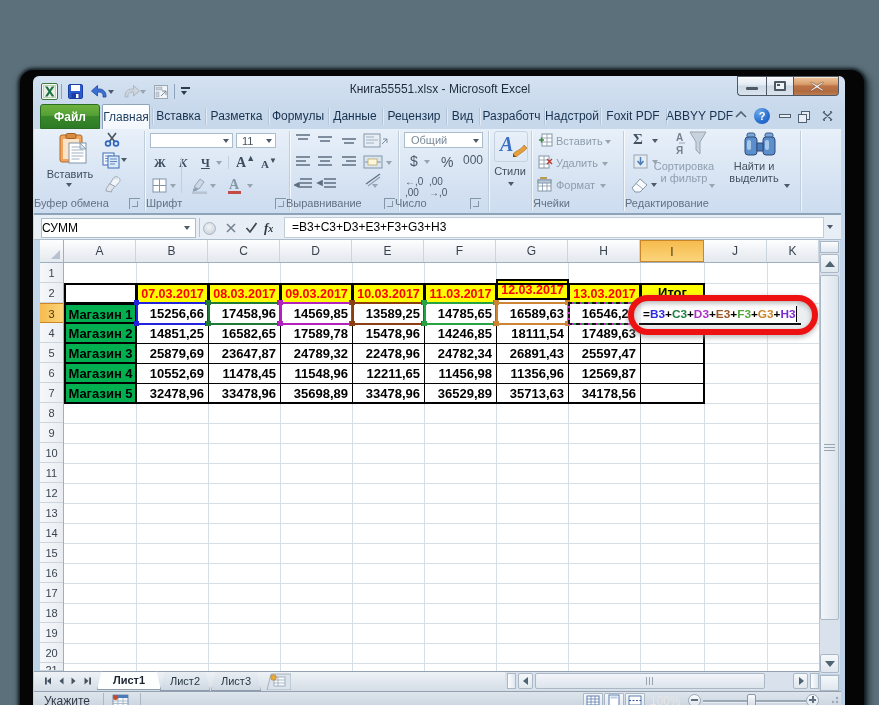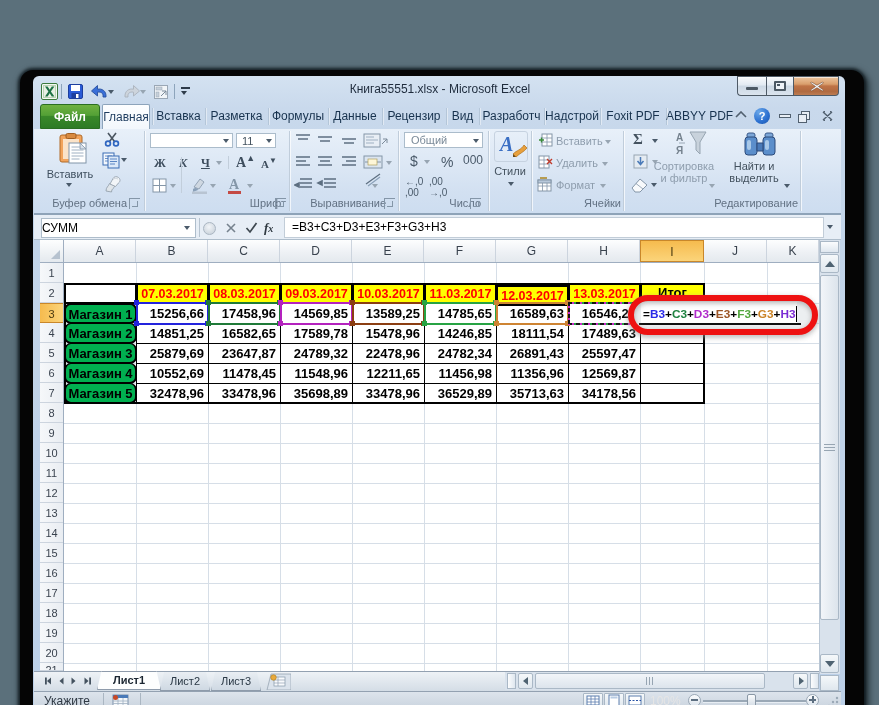--- a/index.html
+++ b/index.html
@@ -22,21 +22,21 @@
  background:linear-gradient(180deg,#eec69e 0%,#d99e6c 40%,#bf7346 50%,#b06a40 80%,#bd7c52 100%);}
 
 #tab-file{left:40px;top:60px;width:60px;height:25px;background:linear-gradient(180deg,#6fb140 0%,#53a036 45%,#398829 50%,#2d7b26 100%);border-radius:3px 3px 0 0;color:#fff;font-weight:bold;font-size:12px;text-align:center;line-height:25px;border:1px solid #2a6e22;box-sizing:border-box;}
 #tab-home{left:102px;top:60px;width:48px;height:25px;background:linear-gradient(180deg,#fdfeff,#f2f7fc);border:1px solid #8da4bb;border-bottom:none;border-radius:2px 2px 0 0;box-sizing:border-box;font-size:12px;color:#1e3c5f;text-align:center;line-height:24px;}
 .tab{top:60px;height:25px;font-size:12px;color:#17324e;text-align:center;line-height:25px;white-space:nowrap;}
 .tabsep{top:64px;width:1px;height:17px;background:rgba(130,150,170,0.28);box-shadow:1px 0 0 rgba(255,255,255,0.45);}
 
 #ribbon{left:34px;top:85px;width:807px;height:84px;background:linear-gradient(180deg,#e8f0f9 0%,#dde8f5 40%,#d2e0f1 75%,#cdddf0 100%);}
 #ribbon-border{left:34px;top:169px;width:807px;height:2px;background:#8ea3b8;}
 .gsep{position:absolute;top:2px;width:1px;height:80px;background:#c0cddb;box-shadow:1px 0 0 rgba(255,255,255,0.7);}
-.glabel{position:absolute;top:68px;font-size:11px;color:#627183;text-align:right;}
+.glabel{position:absolute;top:68px;font-size:11px;color:#627183;text-align:left;}
 .glauncher{position:absolute;top:69px;width:10px;height:10px;border-left:1px solid #8496a8;border-top:1px solid #8496a8;}
 .glauncher:after{content:"";position:absolute;left:2px;top:2px;width:5px;height:5px;border-right:1px solid #8496a8;border-bottom:1px solid #8496a8;}
 .rtext{position:absolute;font-size:11px;color:#3e4e5e;}
 .rgray{color:#8e9dad;}
 .combo{position:absolute;background:#fff;border:1px solid #abbccb;box-sizing:border-box;}
 .darr{position:absolute;width:0;height:0;border-left:3px solid transparent;border-right:3px solid transparent;border-top:4px solid #4a5a6a;}
 .darr-g{border-top-color:#97a5b2;}
 
 #fbar{left:34px;top:171px;width:807px;height:25px;background:#e7eef6;border-bottom:1px solid #aebdcb;box-sizing:border-box;}
 #namebox{left:41px;top:174px;width:155px;height:20px;background:#fff;border:1px solid #aebdcb;box-sizing:border-box;font-size:12px;color:#000;line-height:18px;}
@@ -45,21 +45,21 @@
 #gridarea{left:40px;top:196px;width:779px;height:431px;background:#fff;overflow:hidden;}
 #colhdr{left:40px;top:196px;width:779px;height:23px;background:linear-gradient(180deg,#fdfefe 0%,#eef1f5 55%,#e4e9ee 100%);border-bottom:1px solid #9faec0;box-sizing:border-box;}
 .ch{position:absolute;top:0;height:22px;font-size:12px;color:#39424e;text-align:center;line-height:23px;border-right:1px solid #ccd4de;box-sizing:border-box;}
 #rowhdr{left:40px;top:219px;width:24px;height:408px;background:#eef1f5;border-right:1px solid #9faec0;box-sizing:border-box;}
 .rh{position:absolute;left:0;width:23px;height:20px;font-size:11px;color:#39424e;text-align:center;line-height:20px;border-bottom:1px solid #ccd4de;box-sizing:border-box;background:linear-gradient(90deg,#f6f8fa,#e9edf2);}
 #corner{left:40px;top:196px;width:24px;height:23px;background:linear-gradient(180deg,#fdfefe,#e4e9ee);border-right:1px solid #9faec0;border-bottom:1px solid #9faec0;box-sizing:border-box;}
 #corner:after{content:"";position:absolute;right:3px;bottom:3px;width:0;height:0;border-left:9px solid transparent;border-bottom:9px solid #b6c2cf;}
 
 .cell{position:absolute;box-sizing:border-box;font-size:13px;font-weight:bold;color:#000;}
 .yellow{background:#ffff00;}
-.green{background:#00b050;border-radius:7px;}
+.green{background:#00b050;}
 .num{text-align:right;padding-right:4px;line-height:19px;}
 .ctr{text-align:center;line-height:19px;}
 
 #tabbar{left:34px;top:627px;width:785px;height:20px;background:linear-gradient(180deg,#eef2f6,#d4dde6);border-top:1px solid #93a1b1;box-sizing:border-box;}
 #statusbar{left:34px;top:647px;width:807px;height:18px;background:linear-gradient(180deg,#dde4ec,#c9d3de);border-top:1px solid #93a1b1;box-sizing:border-box;}
 .sbtn{position:absolute;background:linear-gradient(180deg,#f5f8fa,#dfe7ee);border:1px solid #aab8c6;box-sizing:border-box;border-radius:2px;}
 .sheettab{position:absolute;top:0;height:19px;font-size:11px;text-align:center;border:1px solid #8e9bab;border-top:none;box-sizing:border-box;}
 </style>
 </head>
 <body>
@@ -401,21 +401,21 @@
   <div class="abs" style="left:64px;top:559px;width:755px;height:1px;background:#d6dee7"></div>
   <div class="abs" style="left:64px;top:579px;width:755px;height:1px;background:#d6dee7"></div>
   <div class="abs" style="left:64px;top:599px;width:755px;height:1px;background:#d6dee7"></div>
   <div class="abs" style="left:64px;top:619px;width:755px;height:1px;background:#d6dee7"></div>
   <div class="abs cell" style="left:64px;top:239px;width:73px;height:21px;background:#fff;border:2px solid #000"></div>
   <div class="abs cell yellow ctr" style="left:136px;top:239px;width:73px;height:21px;border:2px solid #000;color:#f00;font-size:12.5px">07.03.2017</div>
   <div class="abs cell yellow ctr" style="left:208px;top:239px;width:73px;height:21px;border:2px solid #000;color:#f00;font-size:12.5px">08.03.2017</div>
   <div class="abs cell yellow ctr" style="left:280px;top:239px;width:73px;height:21px;border:2px solid #000;color:#f00;font-size:12.5px">09.03.2017</div>
   <div class="abs cell yellow ctr" style="left:352px;top:239px;width:73px;height:21px;border:2px solid #000;color:#f00;font-size:12.5px">10.03.2017</div>
   <div class="abs cell yellow ctr" style="left:424px;top:239px;width:73px;height:21px;border:2px solid #000;color:#f00;font-size:12.5px">11.03.2017</div>
-  <div class="abs cell yellow ctr" style="left:496px;top:241px;width:73px;height:21px;border:2px solid #000;color:#f00;font-size:12.5px">12.03.2017</div>
+  <div class="abs cell yellow ctr" style="left:496px;top:235px;width:73px;height:21px;border:2px solid #000;color:#f00;font-size:12.5px">12.03.2017</div>
   <div class="abs cell yellow ctr" style="left:568px;top:239px;width:73px;height:21px;border:2px solid #000;color:#f00;font-size:12.5px">13.03.2017</div>
   <div class="abs cell yellow ctr" style="left:640px;top:239px;width:65px;height:21px;border:2px solid #000;font-size:13px;line-height:16px">Итог</div>
   <div class="abs cell green ctr" style="left:64px;top:259px;width:73px;height:21px;border:2px solid #000;border-top-width:2px">Магазин 1</div>
   <div class="abs cell green ctr" style="left:64px;top:279px;width:73px;height:21px;border:2px solid #000;border-top-width:1px">Магазин 2</div>
   <div class="abs cell green ctr" style="left:64px;top:299px;width:73px;height:21px;border:2px solid #000;border-top-width:1px">Магазин 3</div>
   <div class="abs cell green ctr" style="left:64px;top:319px;width:73px;height:21px;border:2px solid #000;border-top-width:1px">Магазин 4</div>
   <div class="abs cell green ctr" style="left:64px;top:339px;width:73px;height:21px;border:2px solid #000;border-top-width:1px">Магазин 5</div>
   <div class="abs cell num" style="left:136px;top:259px;width:73px;height:21px;border:1.5px solid #000">15256,66</div>
   <div class="abs cell num" style="left:208px;top:259px;width:73px;height:21px;border:1.5px solid #000">17458,96</div>
   <div class="abs cell num" style="left:280px;top:259px;width:73px;height:21px;border:1.5px solid #000">14569,85</div>

